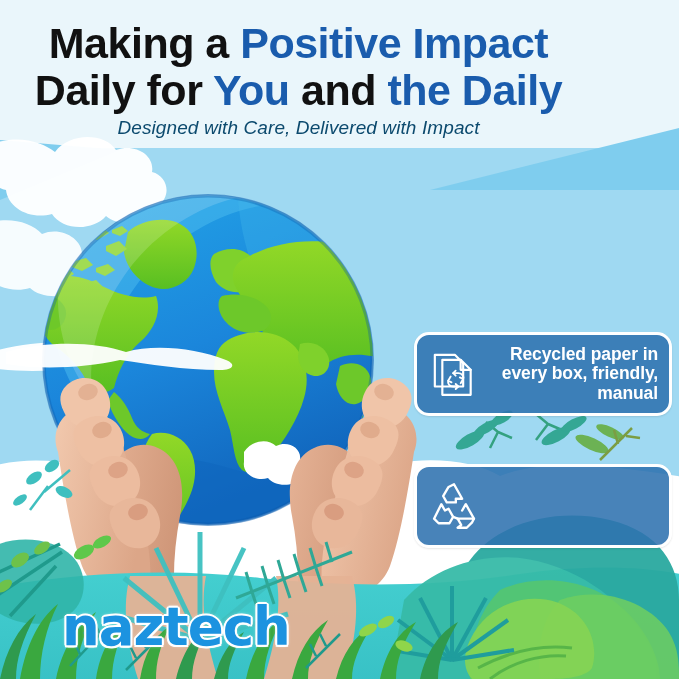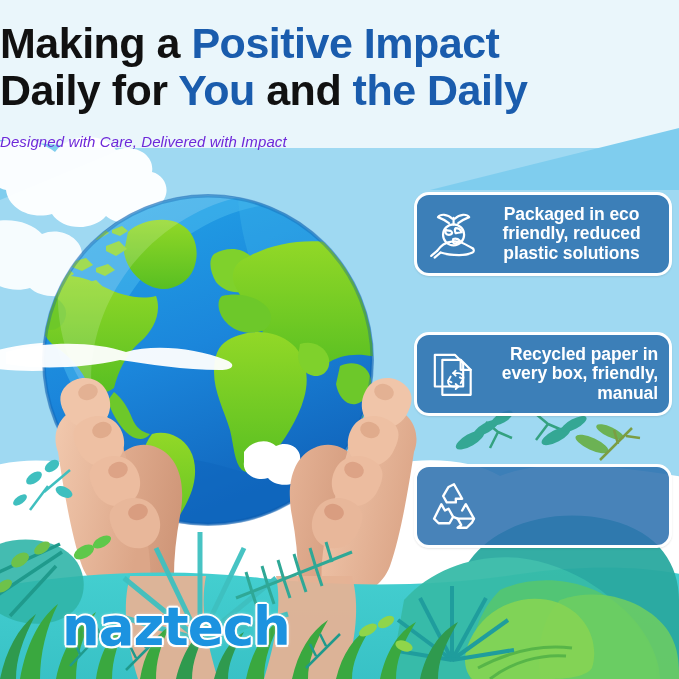--- a/index.html
+++ b/index.html
@@ -7,32 +7,32 @@
     width:679px;height:679px;overflow:hidden;
     font-family:"Liberation Sans", sans-serif;
     background:#eaf6fb;
   }
   .stage{position:relative;width:679px;height:679px;overflow:hidden;background:#eaf6fb;}
 
   
   .bg-svg{position:absolute;inset:0;width:679px;height:679px;display:block;}
 
   
-  .header{position:absolute;left:0;top:0;width:597px;height:150px;z-index:40;}
+  .header{position:absolute;left:0;top:0;width:597px;height:150px;text-align:center;z-index:40;}
   .h-line{
     font-weight:bold;
     letter-spacing:-0.5px;
     line-height:1.0;
     white-space:nowrap;
   }
   .h1{font-size:43px;color:#111111;margin-top:22px;}
   .h2{font-size:43px;color:#111111;margin-top:4px;}
   .hl-blue{color:#1a5cad;}
   .sub{
-    font-size:15px;font-style:italic;color:#6d28d9;margin-top:21px;font-weight:500;
+    font-size:19px;font-style:italic;color:#0c4a6e;margin-top:5px;font-weight:500;
     letter-spacing:0.1px;
   }
 
   
   .card{
     position:absolute;
     width:258px;height:84px;
     border-radius:15px;
     background:rgba(47,114,175,0.88);
     border:3px solid #ffffff;
@@ -423,43 +423,20 @@
   <div class="header">
     <div class="h-line h1">
       <span>Making a </span><span class="hl-blue">Positive Impact</span>
     </div>
     <div class="h-line h2">
       <span>Daily for </span><span class="hl-blue">You</span><span> and </span><span class="hl-blue">the Daily</span>
     </div>
     <div class="sub">Designed with Care, Delivered with Impact</div>
   </div>
 
-  <div class="card" id="card-1">
-    <div class="card-icon">
-      <svg width="54" height="54" viewBox="0 0 64 64" fill="none" stroke="#ffffff" stroke-width="2.6" stroke-linecap="round" stroke-linejoin="round">
-
-        <path d="M30 14 C24 8 16 8 13 12 C18 14 22 16 26 19"></path>
-        <path d="M33 14 C39 8 47 8 50 12 C45 14 41 16 37 19"></path>
-        <path d="M31.5 13 L31.5 21"></path>
-
-        <circle cx="31.5" cy="33" r="12.5"></circle>
-
-        <path d="M22 27 C25 29 27 27 29 29 C31 31 29 33 26 33 C23 33 21 31 22 27 Z"></path>
-        <path d="M34 25 C37 25 40 27 41 30 C38 31 36 30 34 31 C33 29 33 26 34 25 Z"></path>
-        <path d="M31 38 C34 37 37 38 39 40 C37 43 33 44 31 42 Z"></path>
-
-        <path d="M12 52 C16 46 22 42 29 41 C34 40 40 41 45 44 C49 46 52 48 54 49"></path>
-        <path d="M54 49 C56 50 56 53 54 54 C50 56 44 57 38 57 C30 57 22 56 16 54"></path>
-
-        <path d="M12 52 L5 58"></path>
-        <path d="M16 54 L9 60"></path>
-      </svg>
-    </div>
-    <div class="card-text">Packaged in eco friendly, reduced plastic solutions</div>
-  </div>
 
   <div class="card" id="card-2">
     <div class="card-icon">
       <svg width="50" height="52" viewBox="0 0 60 62" fill="none" stroke="#ffffff" stroke-width="2.6" stroke-linecap="round" stroke-linejoin="round">
 
         <path d="M7 8 h24 l10 10 v28 h-34 Z"></path>
 
         <path d="M16 14 h22 l12 12 v30 h-34 Z"></path>
         <path d="M38 14 v12 h12"></path>
 

